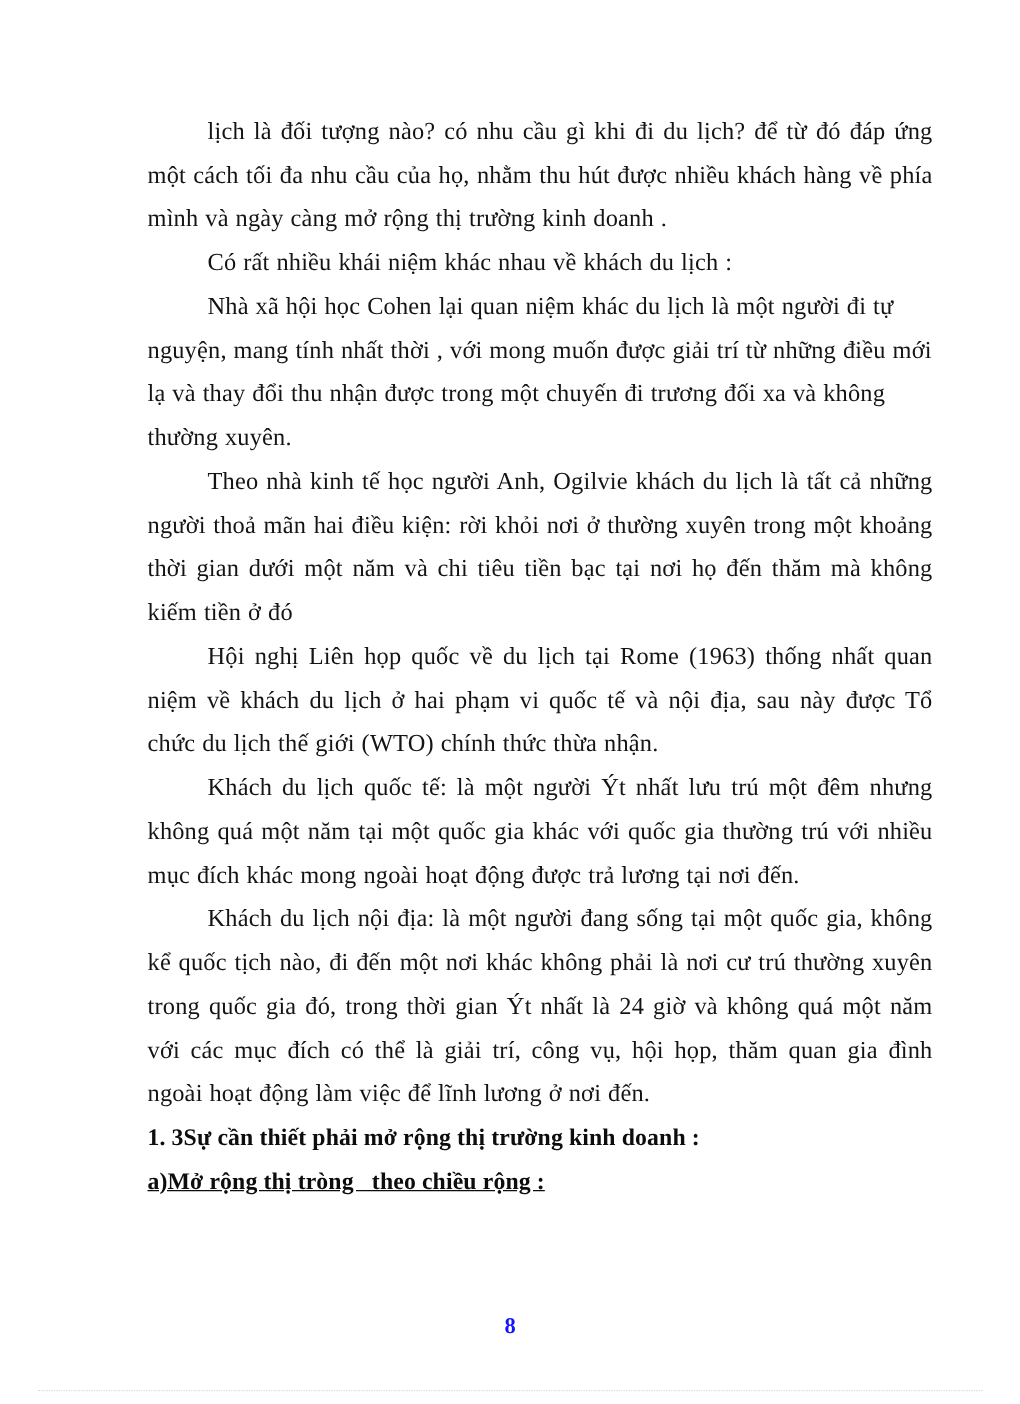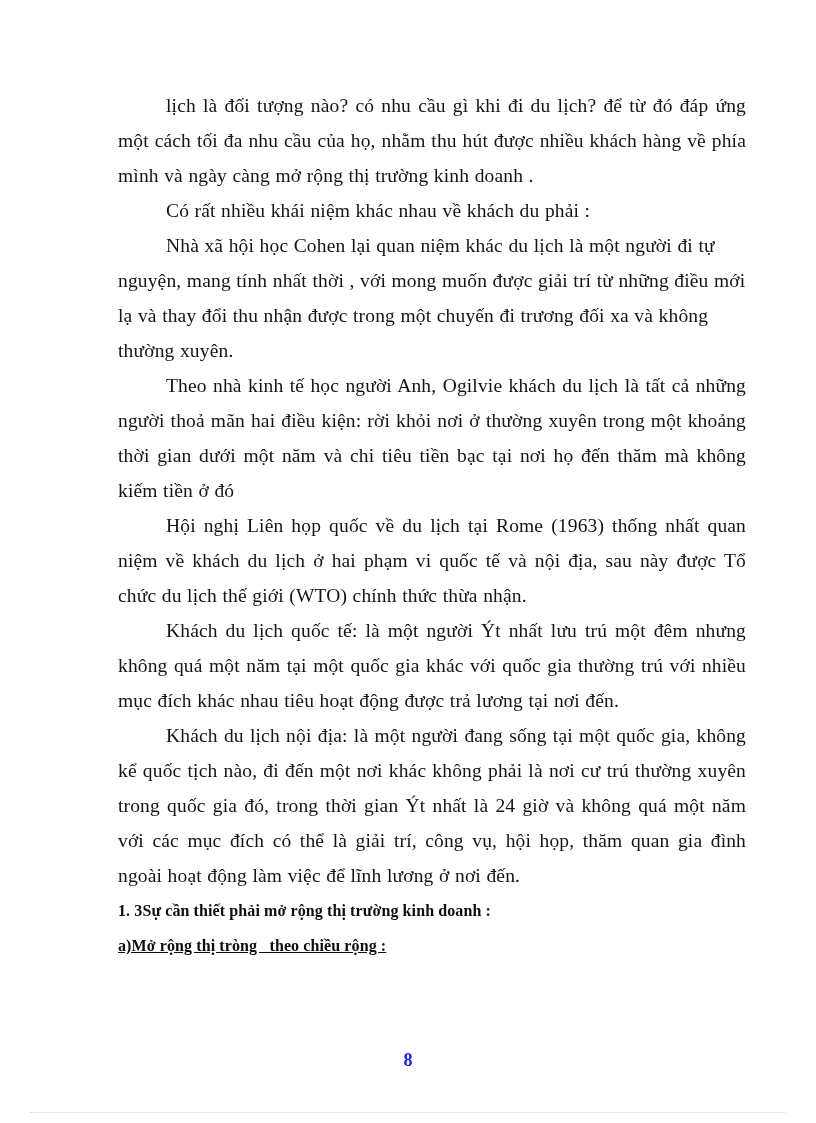--- a/index.html
+++ b/index.html
@@ -44,21 +44,21 @@
   }
   .para.indent {
     text-indent: 48px;
   }
   .para.flow {
     text-align: left;
   }
 
   .heading {
     margin: 0;
-    font-size: 16px;
+    font-size: 19px;
     line-height: 35px;
     font-weight: bold;
     text-align: left;
     letter-spacing: 0.1px;
     color: #0d0d0d;
   }
 
   .pre-space {
     white-space: pre-wrap;
     text-decoration: underline;
@@ -87,29 +87,29 @@
 </style>
 </head>
 <body>
 
 <div id="page">
 
   <div id="content">
 
     <p class="para indent">lịch là đối tượng nào? có nhu cầu gì khi đi du lịch? để từ đó đáp ứng một cách tối đa nhu cầu của họ, nhằm thu hút được nhiều khách hàng về phía mình và ngày càng mở rộng thị trường kinh doanh .</p>
 
-    <p class="para indent">Có rất nhiều khái niệm khác nhau về khách du phải :</p>
+    <p class="para indent">Có rất nhiều khái niệm khác nhau về khách du lịch :</p>
 
     <p class="para indent flow">Nhà xã hội học Cohen lại quan niệm khác du lịch là một người đi tự nguyện, mang tính nhất thời , với mong muốn được giải trí từ những điều mới lạ và thay đổi thu nhận được trong một chuyến đi trương đối xa và không thường xuyên.</p>
 
     <p class="para indent">Theo nhà kinh tế học người Anh, Ogilvie khách du lịch là tất cả những người thoả mãn hai điều kiện: rời khỏi nơi ở thường xuyên trong một khoảng thời gian dưới một năm và chi tiêu tiền bạc tại nơi họ đến thăm mà không kiếm tiền ở đó</p>
 
     <p class="para indent">Hội nghị Liên họp quốc về du lịch tại Rome (1963) thống nhất quan niệm về khách du lịch ở hai phạm vi quốc tế và nội địa, sau này được Tổ chức du lịch thế giới (WTO) chính thức thừa nhận.</p>
 
-    <p class="para indent">Khách du lịch quốc tế: là một người Ýt nhất lưu trú một đêm nhưng không quá một năm tại một quốc gia khác với quốc gia thường trú với nhiều mục đích khác nhau tiêu hoạt động được trả lương tại nơi đến.</p>
+    <p class="para indent">Khách du lịch quốc tế: là một người Ýt nhất lưu trú một đêm nhưng không quá một năm tại một quốc gia khác với quốc gia thường trú với nhiều mục đích khác mong ngoài hoạt động được trả lương tại nơi đến.</p>
 
     <p class="para indent">Khách du lịch nội địa: là một người đang sống tại một quốc gia, không kể quốc tịch nào, đi đến một nơi khác không phải là nơi cư trú thường xuyên trong quốc gia đó, trong thời gian Ýt nhất là 24 giờ và không quá một năm với các mục đích có thể là giải trí, công vụ, hội họp, thăm quan gia đình ngoài hoạt động làm việc để lĩnh lương ở nơi đến.</p>
 
     <p class="heading">1. 3Sự cần thiết phải mở rộng thị trường kinh doanh :</p>
 
 
     <p class="heading pre-space">a)Mở rộng thị tròng   theo chiều rộng :</p>
 
   </div>
 

